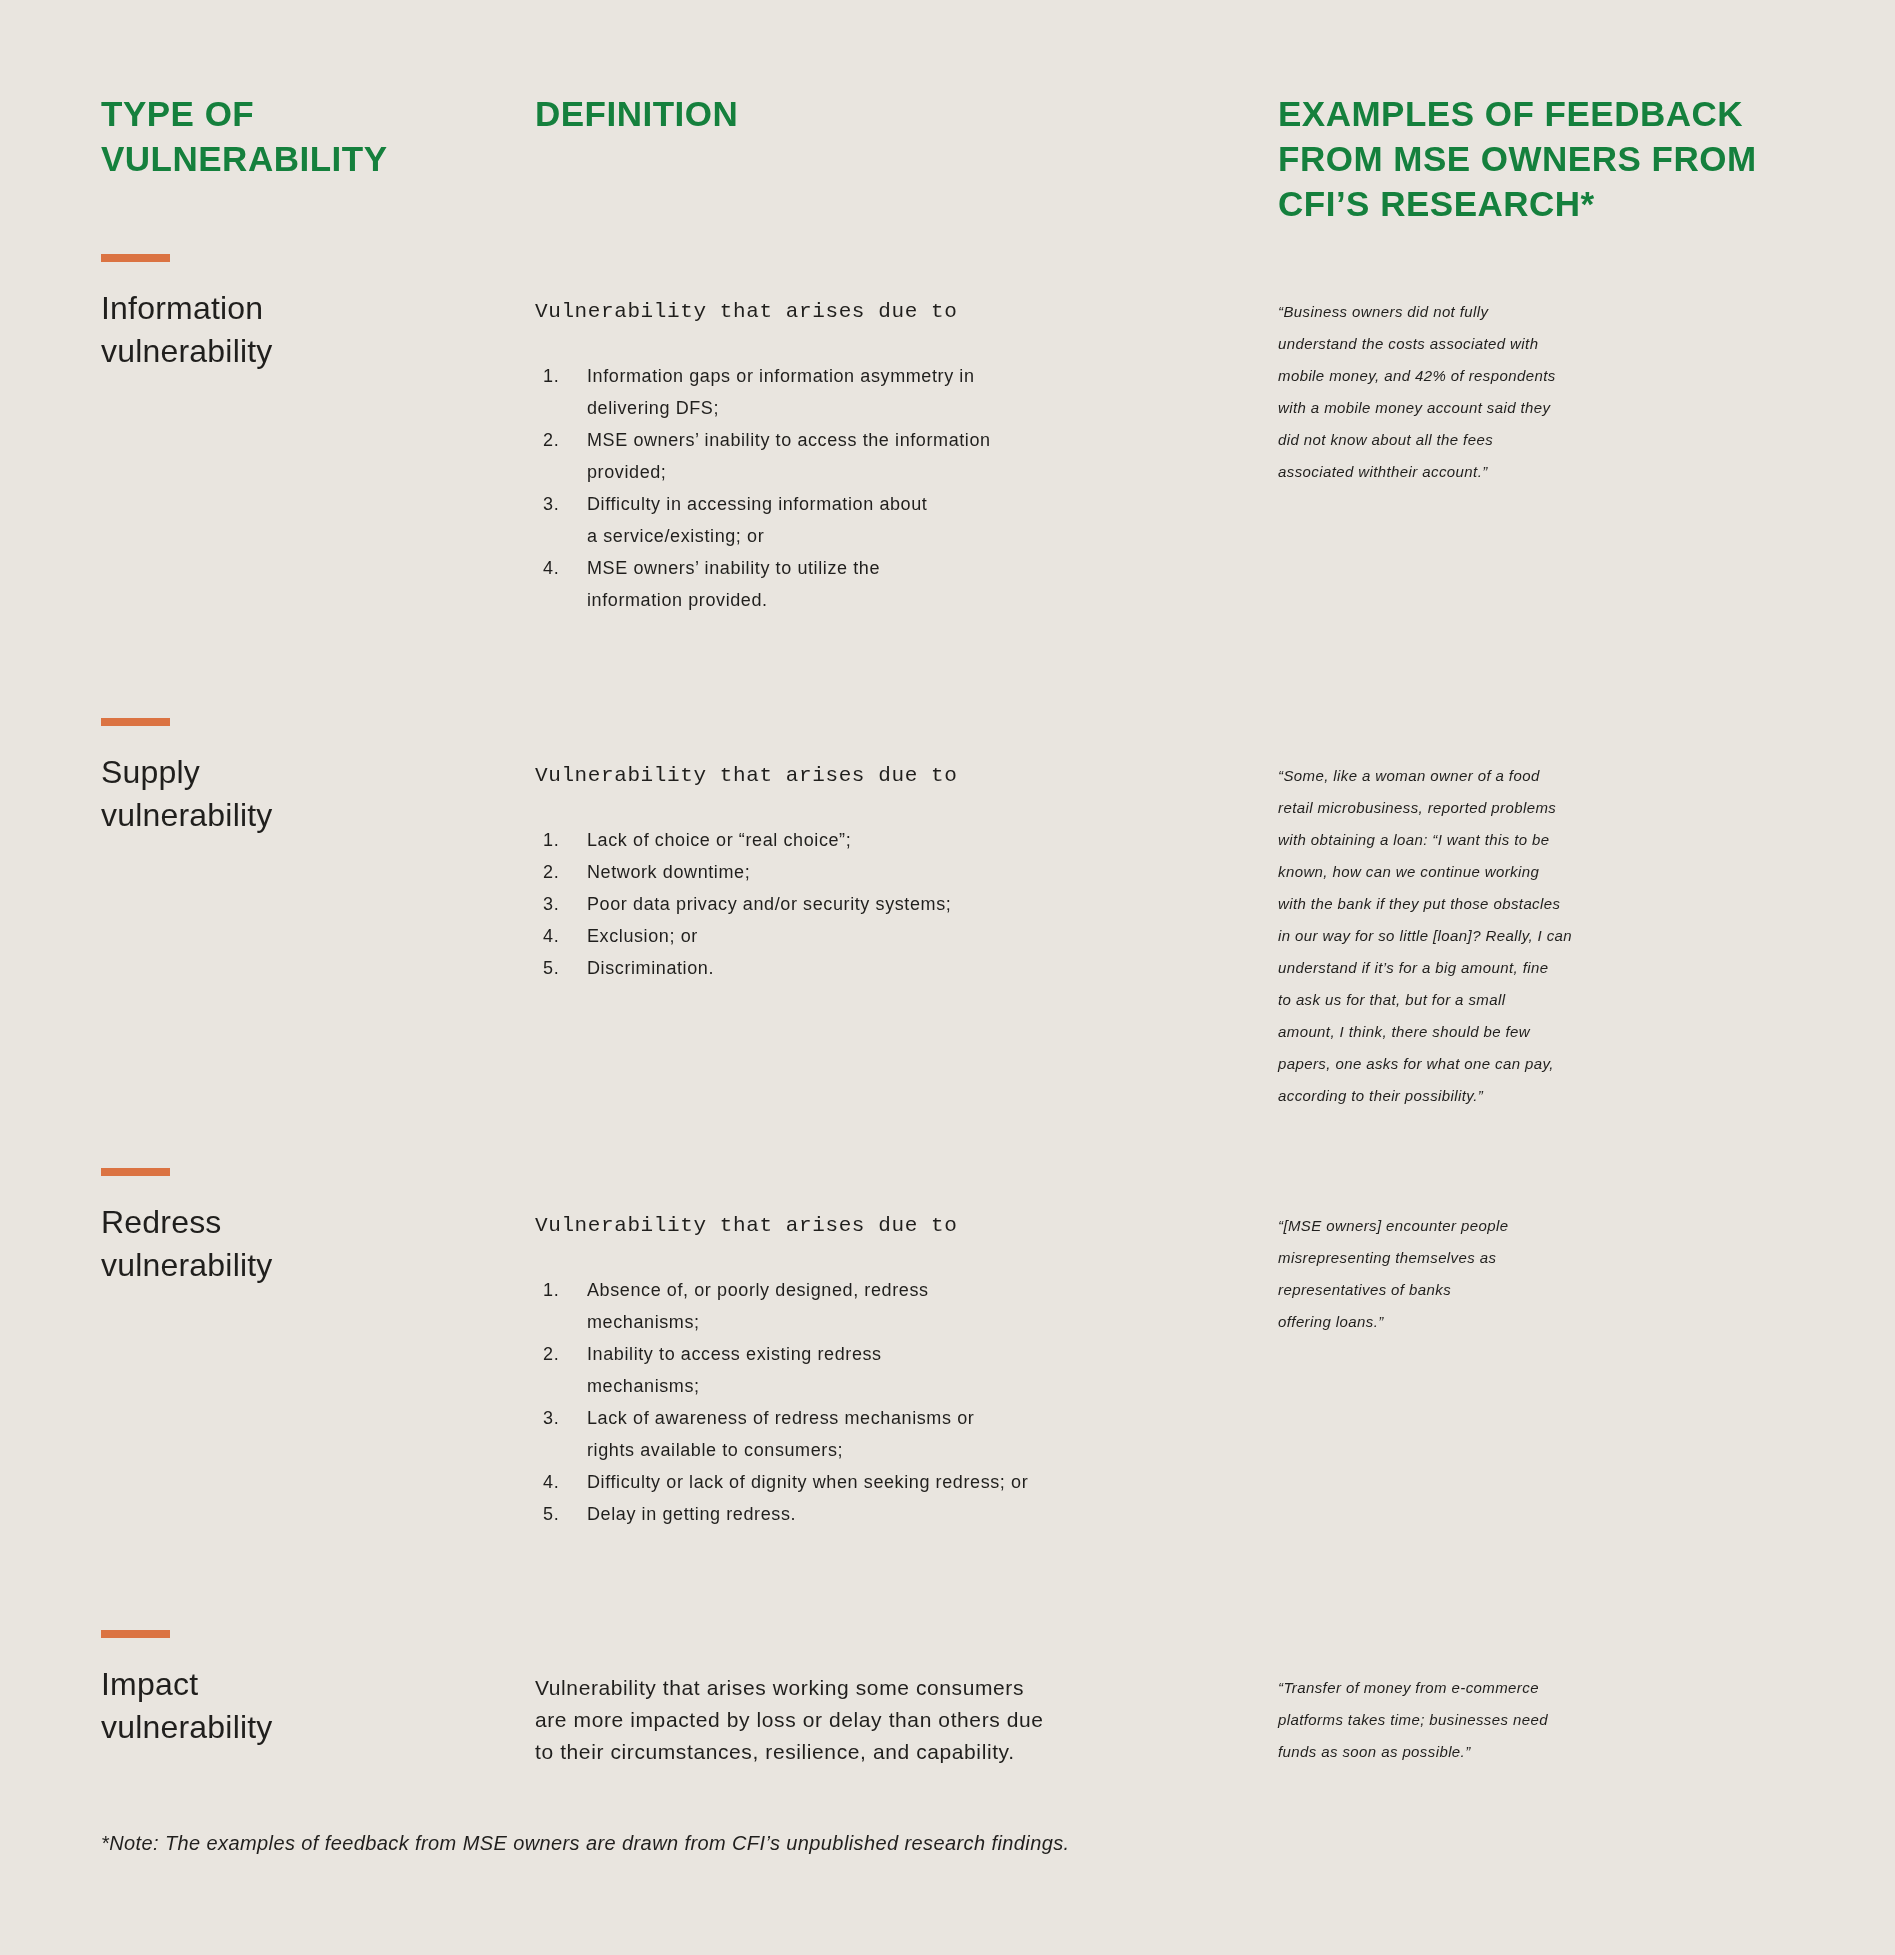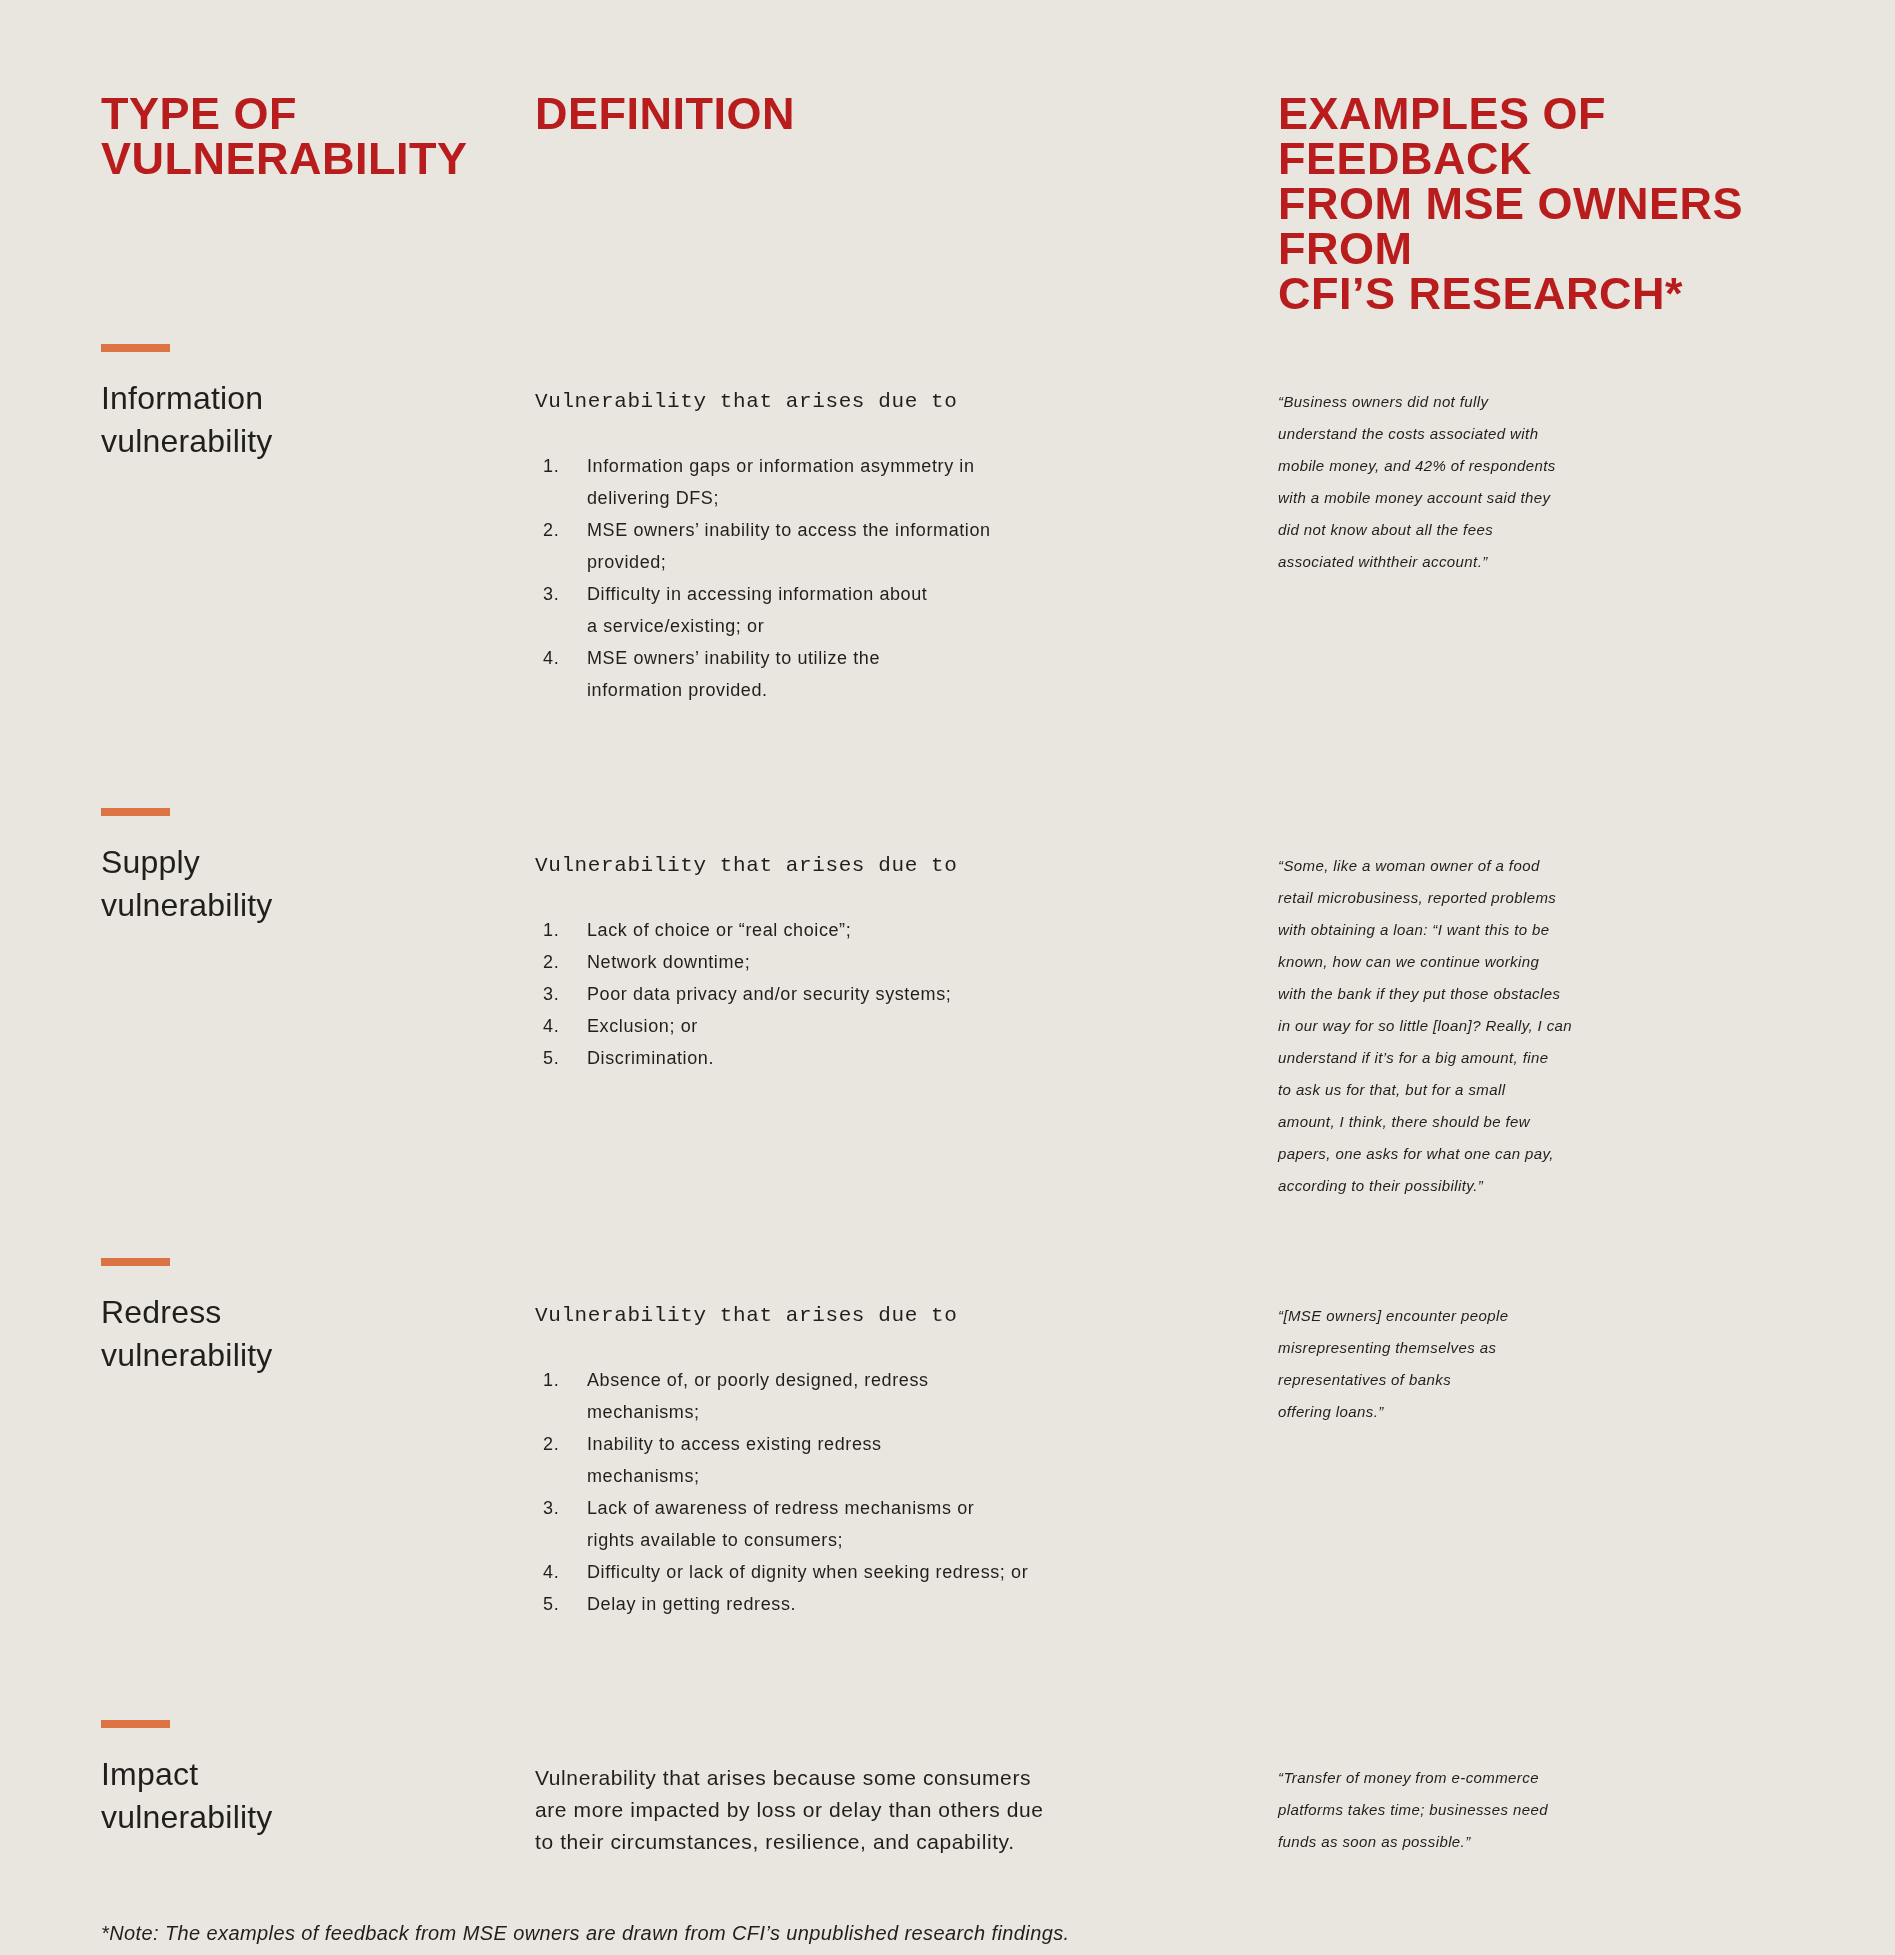--- a/index.html
+++ b/index.html
@@ -17,23 +17,23 @@
   .table-wrap {
     box-sizing: border-box;
     padding: 91px 99px 0 101px;
   }
   .grid {
     display: grid;
     grid-template-columns: 434px 743px 521px;
     align-items: start;
   }
   .hdr-cell {
-    color: #b91c1c;
+    color: #15803d;
     font-weight: 700;
-    font-size: 45px;
+    font-size: 35px;
     line-height: 45px;
     letter-spacing: 0.5px;
     white-space: pre-line;
   }
   .row-dash {
     width: 69px;
     height: 8px;
     background: #DB7342;
     margin-bottom: 25px;
   }
@@ -201,21 +201,21 @@
       </div>
     </div>
   </div>
 
   <div class="row row4">
     <div class="row-dash"></div>
     <div class="grid">
       <div class="row-label">Impact
 vulnerability</div>
       <div class="def-cell">
-        <p class="def-para">Vulnerability that arises because some consumers
+        <p class="def-para">Vulnerability that arises working some consumers
 are more impacted by loss or delay than others due
 to their circumstances, resilience, and capability.</p>
       </div>
       <div class="ex-cell">
         <p class="quote">“Transfer of money from e-commerce
 platforms takes time; businesses need
 funds as soon as possible.”</p>
       </div>
     </div>
   </div>

